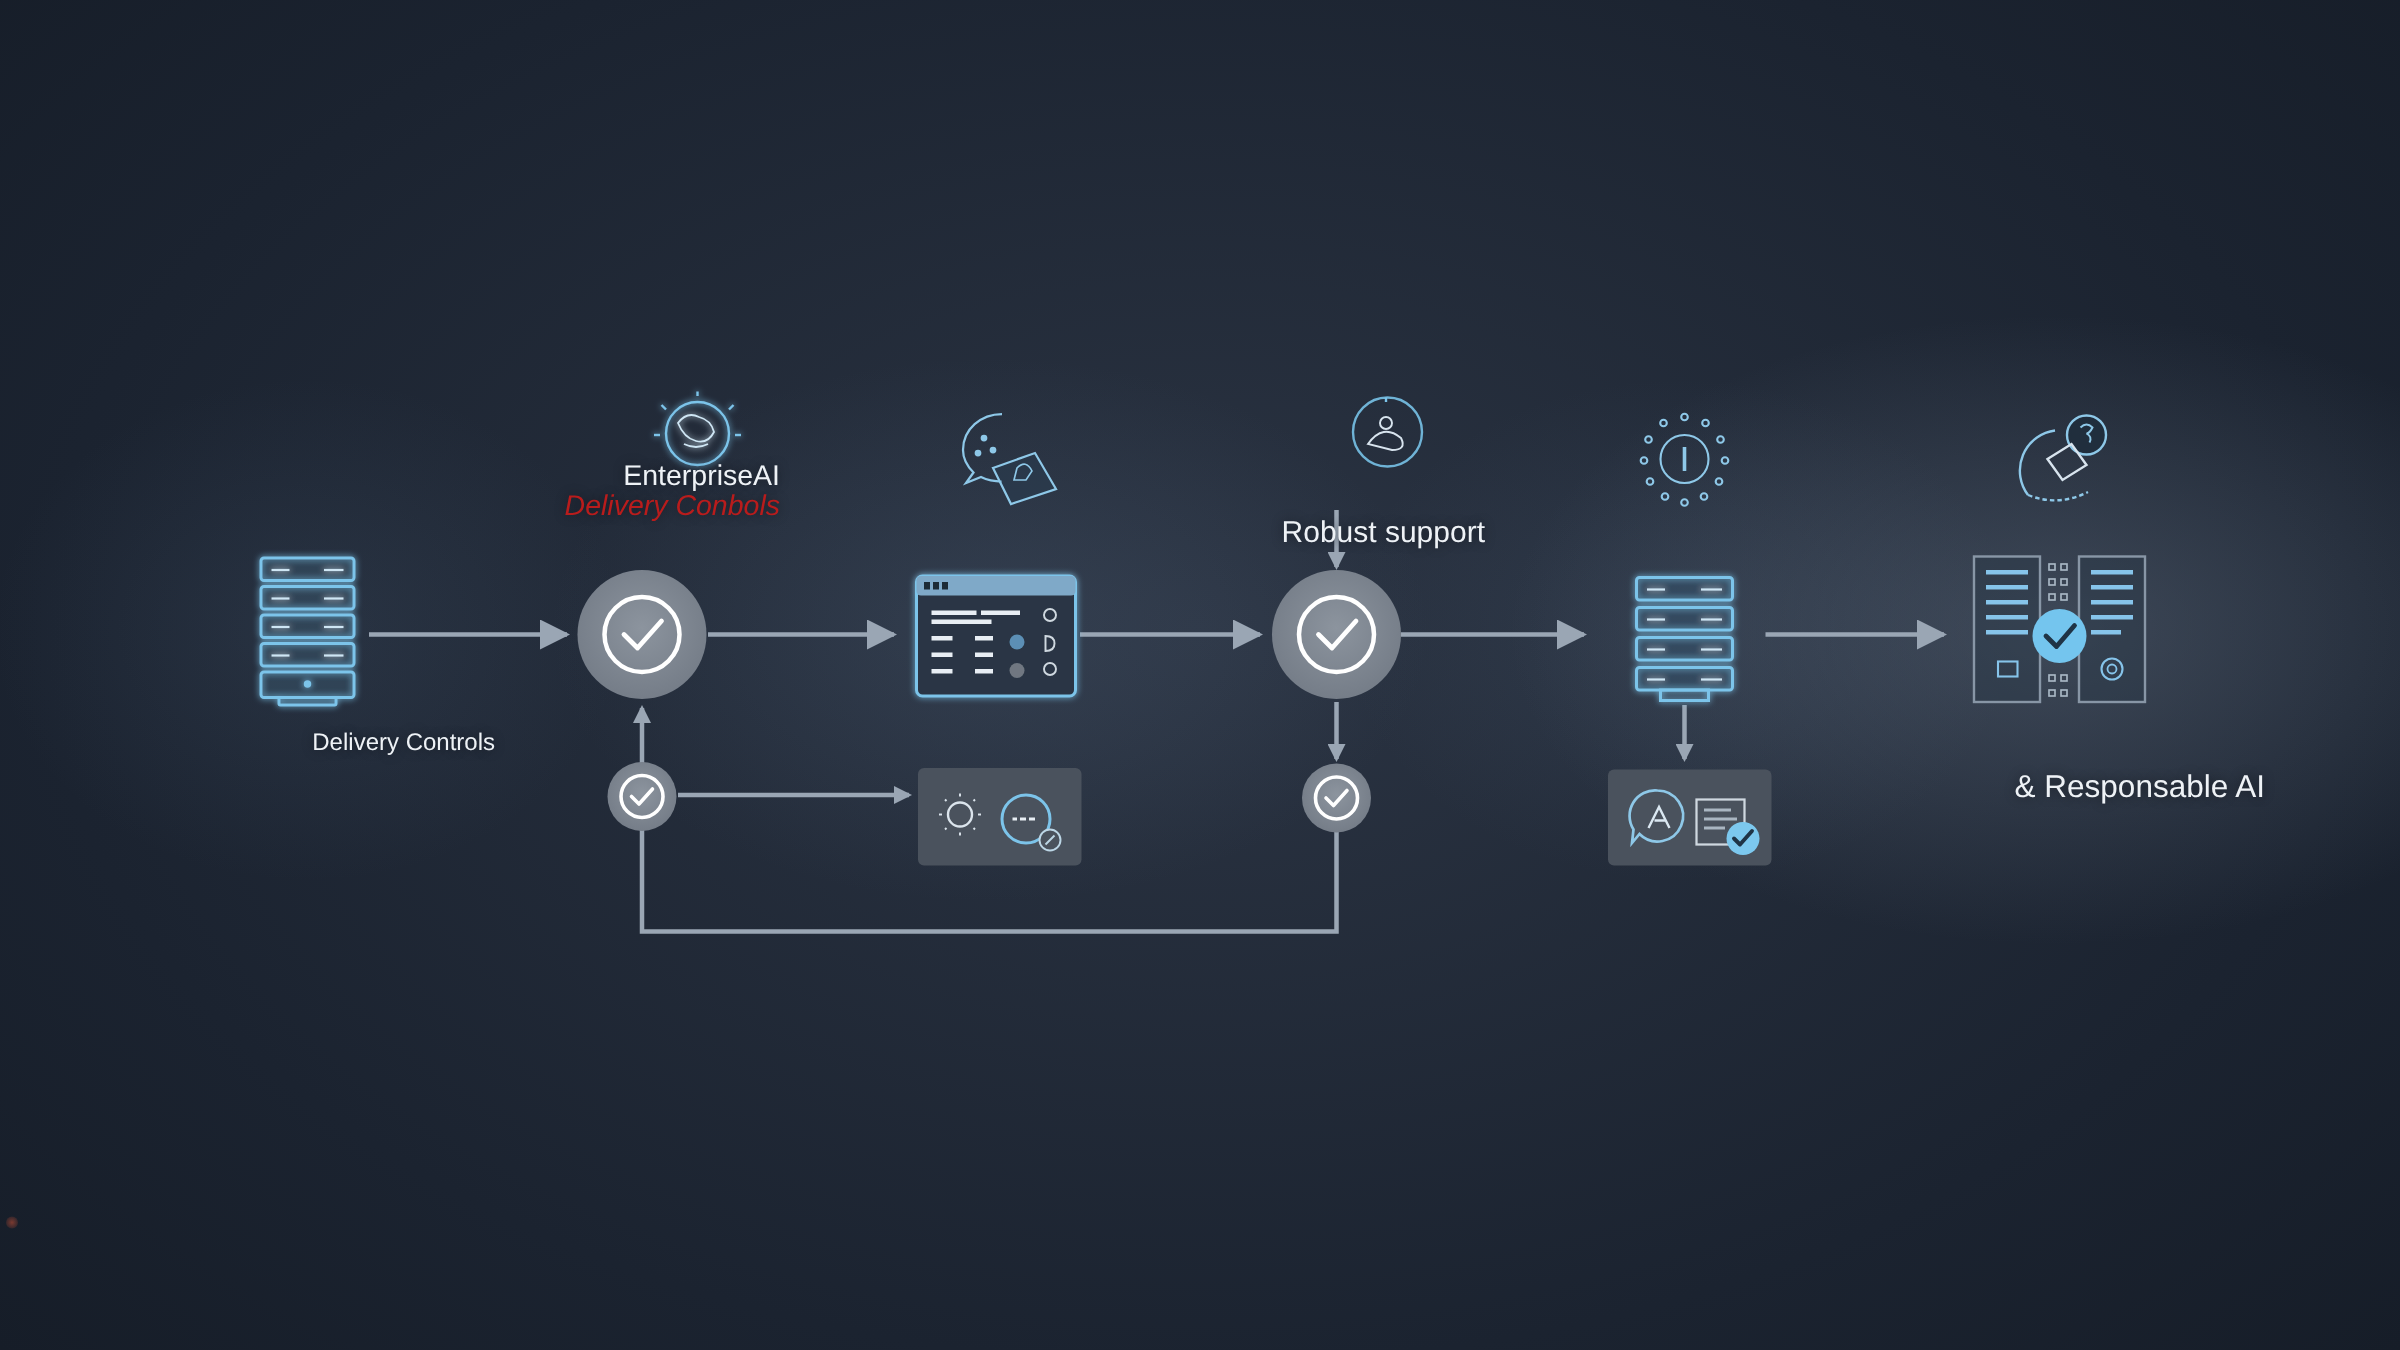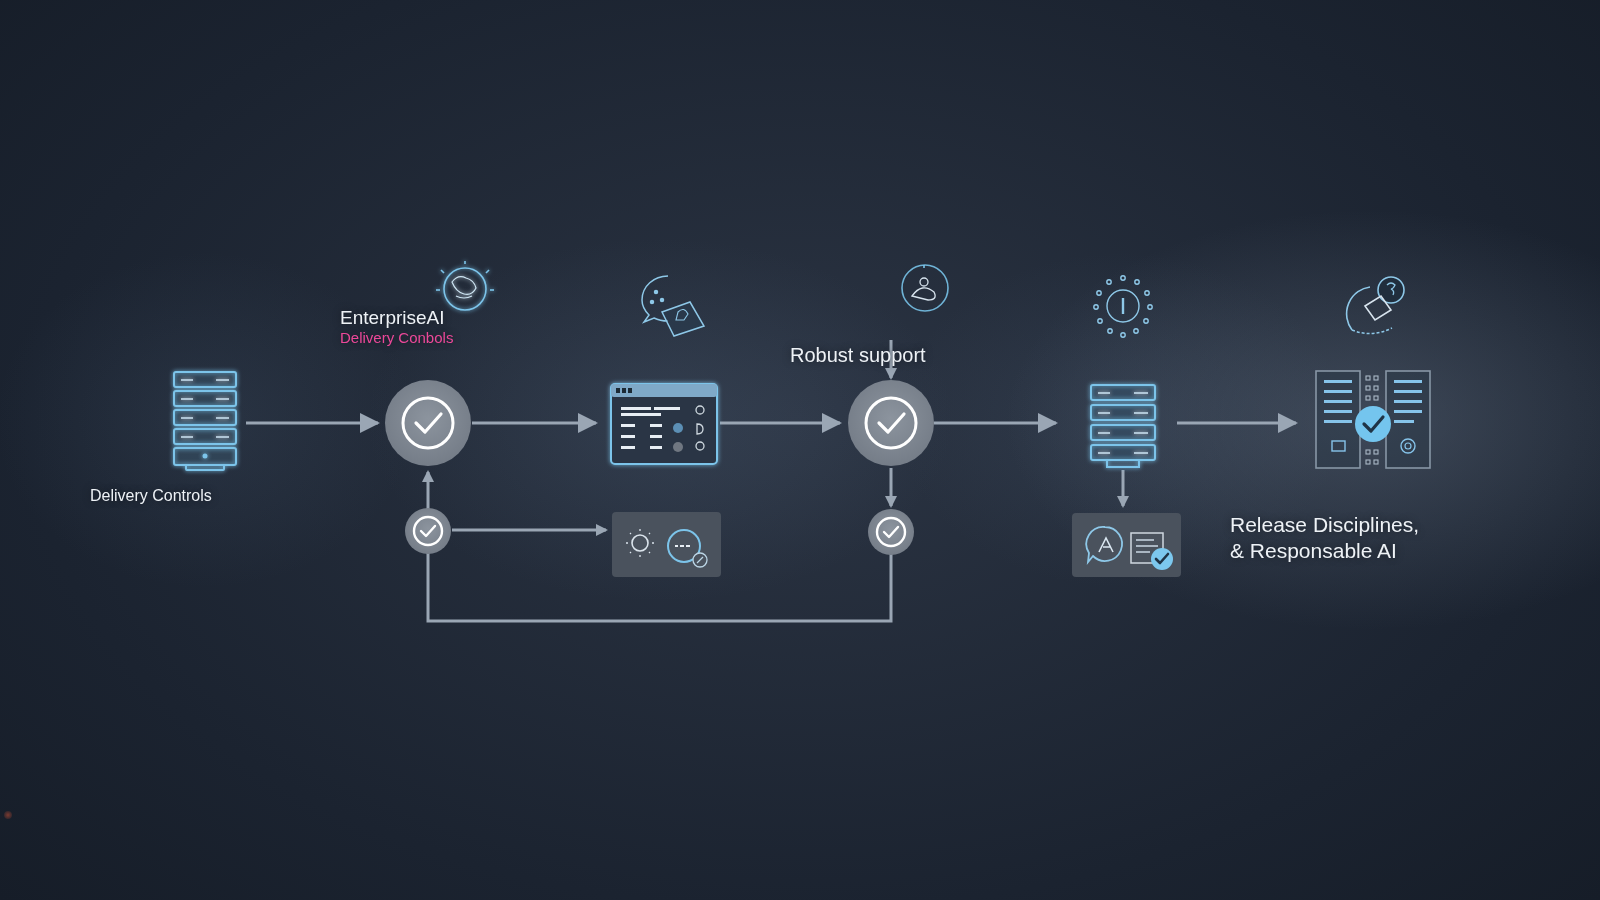--- a/index.html
+++ b/index.html
@@ -8,25 +8,25 @@
     font-family:"Liberation Sans","DejaVu Sans",sans-serif;
     background:
       radial-gradient(ellipse 520px 300px at 1370px 420px, rgba(120,135,155,0.35), rgba(0,0,0,0) 70%),
       radial-gradient(ellipse 420px 260px at 660px 420px, rgba(90,110,135,0.22), rgba(0,0,0,0) 70%),
       radial-gradient(ellipse 320px 240px at 1120px 420px, rgba(90,110,135,0.18), rgba(0,0,0,0) 70%),
       radial-gradient(ellipse 300px 240px at 205px 420px, rgba(80,100,125,0.20), rgba(0,0,0,0) 70%),
       radial-gradient(ellipse 1100px 700px at 800px 420px, #2b3443, #1b2330 70%, #161d28 100%);
   }
   .stage{position:absolute;left:0;top:0;width:1600px;height:900px;}
   svg.flow{position:absolute;left:0;top:0;}
-  .label{position:absolute;color:#eef2f6;text-align:left;white-space:nowrap;
+  .label{position:absolute;color:#eef2f6;text-align:right;white-space:nowrap;
     text-shadow:0 0 8px rgba(0,0,0,0.45);}
   .lbl-delivery{left:90px;top:487px;width:240px;font-size:16px;}
   .lbl-enterprise{left:340px;top:308px;width:180px;font-size:19px;line-height:20px;}
-  .lbl-enterprise .l2{font-size:15px;color:#ec4899;}
+  .lbl-enterprise .l2{font-size:19px;color:#b91c1c;font-style:italic;}
   .lbl-robust{left:790px;top:309px;width:200px;font-size:20px;margin-top:35px;}
   .lbl-release{left:1230px;top:512px;width:280px;font-size:21px;line-height:26px;}
   .dot-red{position:absolute;left:4px;top:811px;width:8px;height:8px;border-radius:50%;
     background:radial-gradient(circle,#7a3a30,rgba(0,0,0,0));}
 </style>
 </head>
 <body>
 
 <div class="stage">
 
@@ -288,19 +288,18 @@
 <div class="label lbl-delivery">Delivery Controls</div>
 
 <div class="label lbl-enterprise">
   <div>EnterpriseAI</div>
   <div class="l2">Delivery Conbols</div>
 </div>
 
 <div class="label lbl-robust">Robust support</div>
 
 <div class="label lbl-release">
-  <div>Release Disciplines,</div>
   <div>&amp; Responsable AI</div>
 </div>
 
 <div class="dot-red"></div>
 
 </div>
 
 </body></html>

